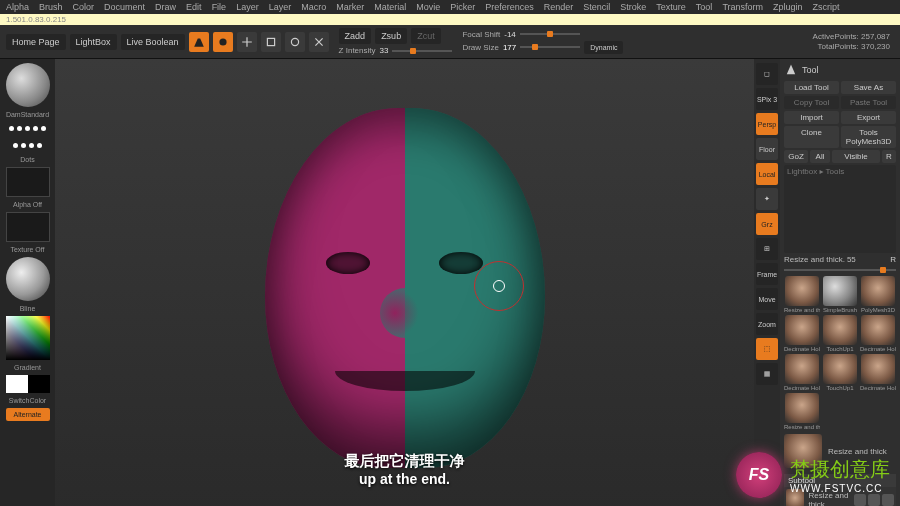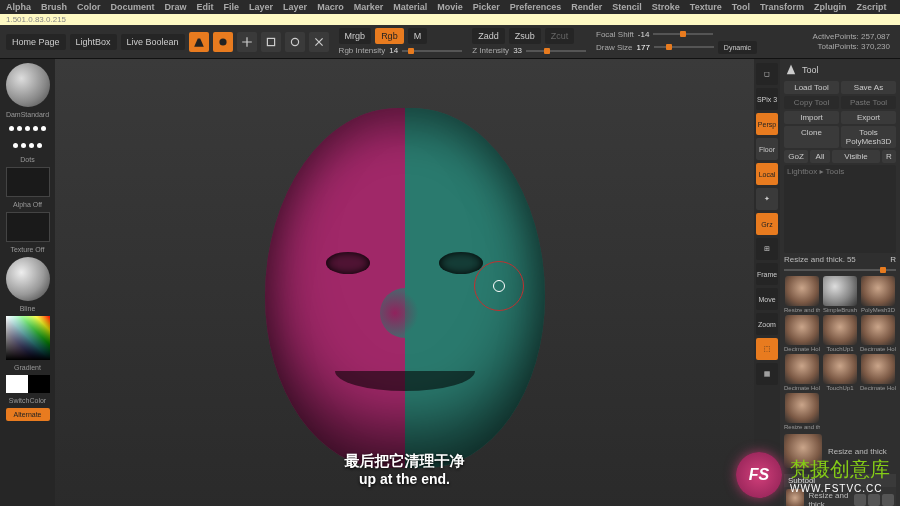--- a/index.html
+++ b/index.html
@@ -1,18 +1,18 @@
 <!DOCTYPE html>
 <html><head>
 <meta charset="utf-8">
 <style>
   * { margin:0; padding:0; box-sizing:border-box; font-family:Arial,Helvetica,sans-serif; }
   body { background:#1a1a1a; color:#bbb; font-size:9px; overflow:hidden; width:900px; height:506px; position:relative; }
   .menubar { display:flex; gap:10px; padding:2px 6px; background:#2a2a2a; font-size:9px; color:#aaa; }
-  .menubar span { cursor:pointer;font-weight:bold; }
+  .menubar span { cursor:pointer; }
   .version { padding:1px 6px; color:#888; font-size:8px; background:#fef9c3; }
   .topbar { display:flex; align-items:center; gap:4px; padding:3px 6px; background:#2f2f2f; border-bottom:1px solid #111; }
   .btn { background:#3a3a3a; color:#ccc; padding:3px 6px; border-radius:2px; font-size:9px; display:inline-flex; align-items:center; justify-content:center; cursor:pointer; }
   .btn.orange { background:#e87b1f; color:#222; }
   .btn.dark { background:#252525; }
   .iconbtn { width:20px; height:20px; background:#3a3a3a; display:flex; align-items:center; justify-content:center; border-radius:2px; cursor:pointer; }
   .iconbtn.orange { background:#e87b1f; }
   .iconbtn svg { width:12px; height:12px; }
   .slider-group { display:flex; flex-direction:column; gap:2px; margin-left:6px; font-size:8px; color:#aaa; }
   .slider-row { display:flex; align-items:center; gap:4px; }
@@ -132,34 +132,20 @@
       <svg viewBox="0 0 10 10">
         <circle cx="5" cy="5" r="3" fill="none" stroke="#ccc"></circle>
       </svg>
     </div>
   <div class="iconbtn">
       <svg viewBox="0 0 10 10">
         <path d="M2 8 L8 2 M2 2 L8 8" stroke="#ccc"></path>
       </svg>
     </div>
 
-  <div class="slider-group">
-    <div class="slider-row">
-      <span class="btn dark">Mrgb</span>
-      <span class="btn orange">Rgb</span>
-      <span class="btn dark">M</span>
-    </div>
-    <div class="slider-row">
-      <span class="slider-label">Rgb Intensity</span>
-      <span class="slider-val">14</span>
-      <div class="slider-track">
-          <div class="knob" style="left:10%"></div>
-        </div>
-    </div>
-  </div>
 
   <div class="slider-group">
     <div class="slider-row">
       <span class="btn dark">Zadd</span>
       <span class="btn dark">Zsub</span>
       <span class="btn dark" style="color:#666">Zcut</span>
     </div>
     <div class="slider-row">
       <span class="slider-label">Z Intensity</span>
       <span class="slider-val">33</span>

